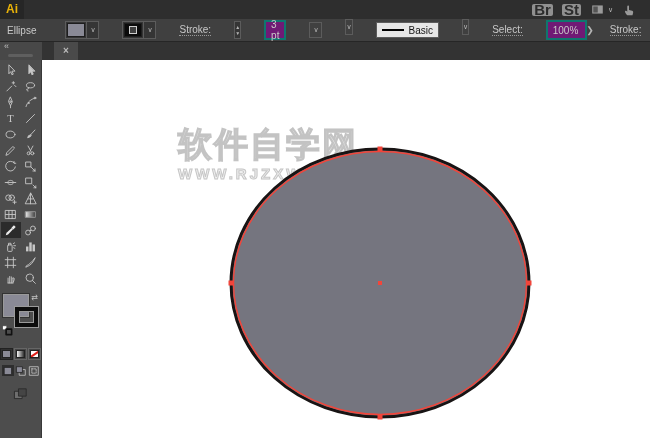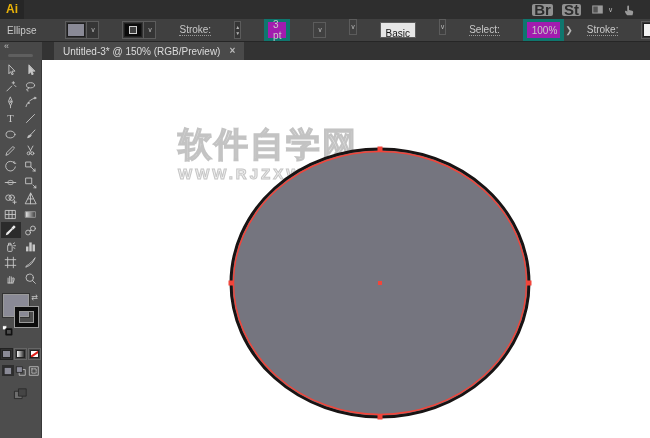--- a/index.html
+++ b/index.html
@@ -29,21 +29,21 @@
   .chip.strokechip{background:#0b0b0b;position:relative;}
   .chip.strokechip::after{content:"";position:absolute;left:4px;top:2px;width:6px;height:6px;
         background:#404040;border:1px solid #cfcfcf;}
   .chip.stylechip{background:#f2f2f2;}
   .ddcell{width:11px;align-self:stretch;border-left:1px solid #5c5c5c;display:flex;
           align-items:center;justify-content:center;}
   .ddcell::after{content:"∨";font-size:7px;color:#b5b5b5;}
   .stepper{width:9px;height:16px;border:1px solid #5c5c5c;background:#353535;display:flex;
            flex-direction:column;align-items:center;justify-content:center;color:#b5b5b5;}
   .stepper span{font-size:5px;line-height:6px;}
-  .vbox{height:16px;border:4px solid #0f766e;background:#a21caf;display:flex;
+  .vbox{height:16px;border:2px solid #0f766e;background:#701a75;display:flex;
         align-items:center;padding:8px 5px;box-sizing:border-box;}
   .vbox .grow{flex:1;}
   .arrow-r{font-size:9px;color:#b5b5b5;margin-left:8px;}
   .litecombo{height:16px;border:1px solid #5c5c5c;background:#e6e6e6;color:#141414;
              display:flex;align-items:center;padding:0 5px;gap:5px;box-sizing:border-box;}
   .litecombo .line{width:22px;height:2px;background:#000;}
   .obicon{width:20px;height:17px;display:flex;align-items:center;justify-content:center;}
   .obdiv{width:1px;height:16px;background:#2c2c2c;border-right:1px solid #555;margin:0 2px;}
   .alignbtn{width:17px;height:17px;display:flex;align-items:center;justify-content:center;}
 
@@ -133,21 +133,21 @@
         <span>▲</span>
         <span>▼</span>
       </span>
     <span class="vbox" style="width:46px;">
       <span class="grow">3 pt</span>
     </span>
     <span class="swcombo" style="border:none;background:none;">
       <span class="ddcell" style="border:1px solid #5c5c5c;height:14px;"></span>
     </span>
     <span class="ddcell" style="border:1px solid #5c5c5c;height:14px;width:11px;display:flex;"></span>
-    <span class="litecombo" style="width:66px;flex-direction:column;">
+    <span class="litecombo" style="width:66px;">
       <span class="line"></span>
       <span>Basic</span>
     </span>
     <span class="ddcell" style="border:1px solid #5c5c5c;height:14px;width:11px;display:flex;"></span>
     <span class="linklbl">Select:</span>
     <span class="vbox" style="width:41px;">
       <span class="grow">100%</span>
       <span class="arrow-r">❯</span>
     </span>
     <span class="linklbl">Stroke:</span>
@@ -193,21 +193,20 @@
       </span>
 
   </div>
 
   <div class="tabrow"></div>
   <div class="tools-head">
     <span class="collapse">«</span>
     <span class="grip"></span>
   </div>
   <div class="tab">
-    <span>Untitled-3* @ 150% (RGB/Preview)</span>
     <span class="tabclose">×</span>
   </div>
 
   <div class="toolbar">
     <div id="toolgrid">
         <div class="tool">
           <svg width="13" height="13" viewBox="0 0 16 16" stroke="#C8C8C8" stroke-width="1.1" fill="none" stroke-linecap="round" stroke-linejoin="round">
             <path d="M6 1.5 V12 l2.3 -2.6 1.4 3.8 1.7 -.7 -1.5 -3.7 H13 Z"></path>
           </svg>
         </div>

